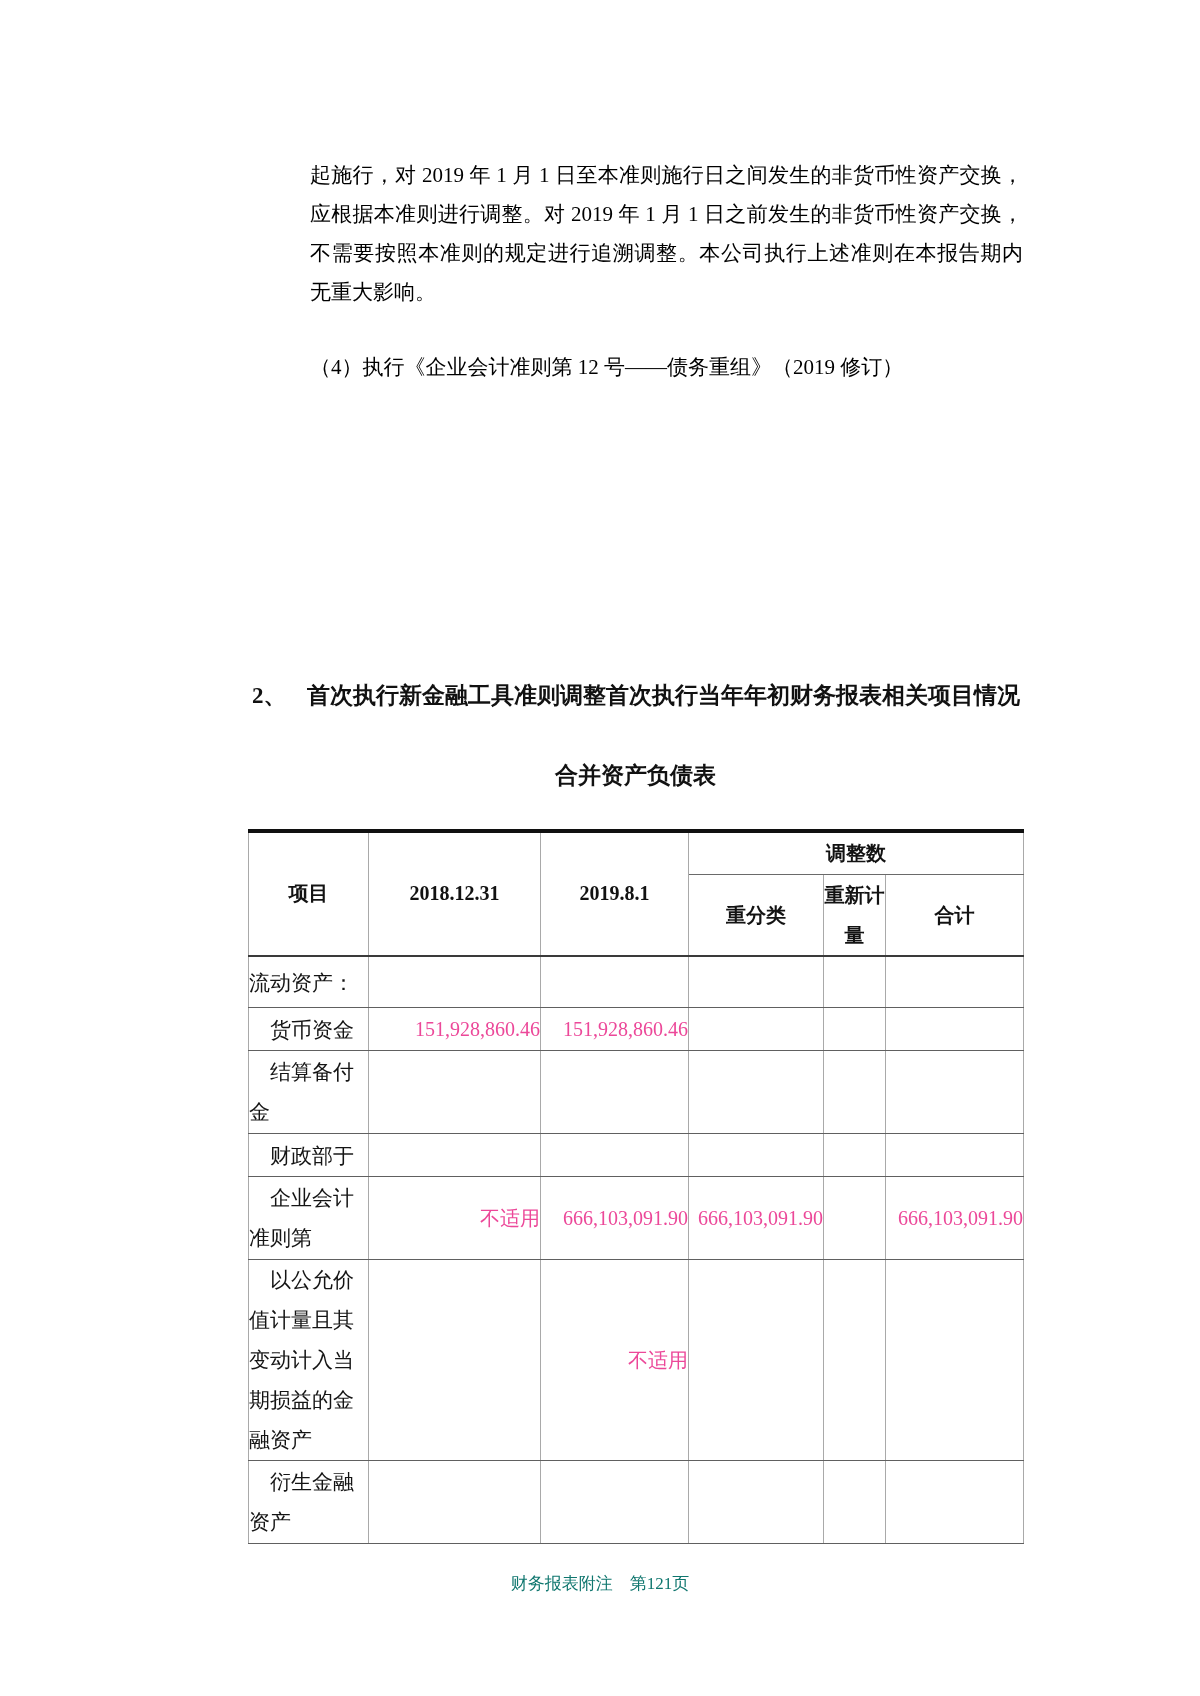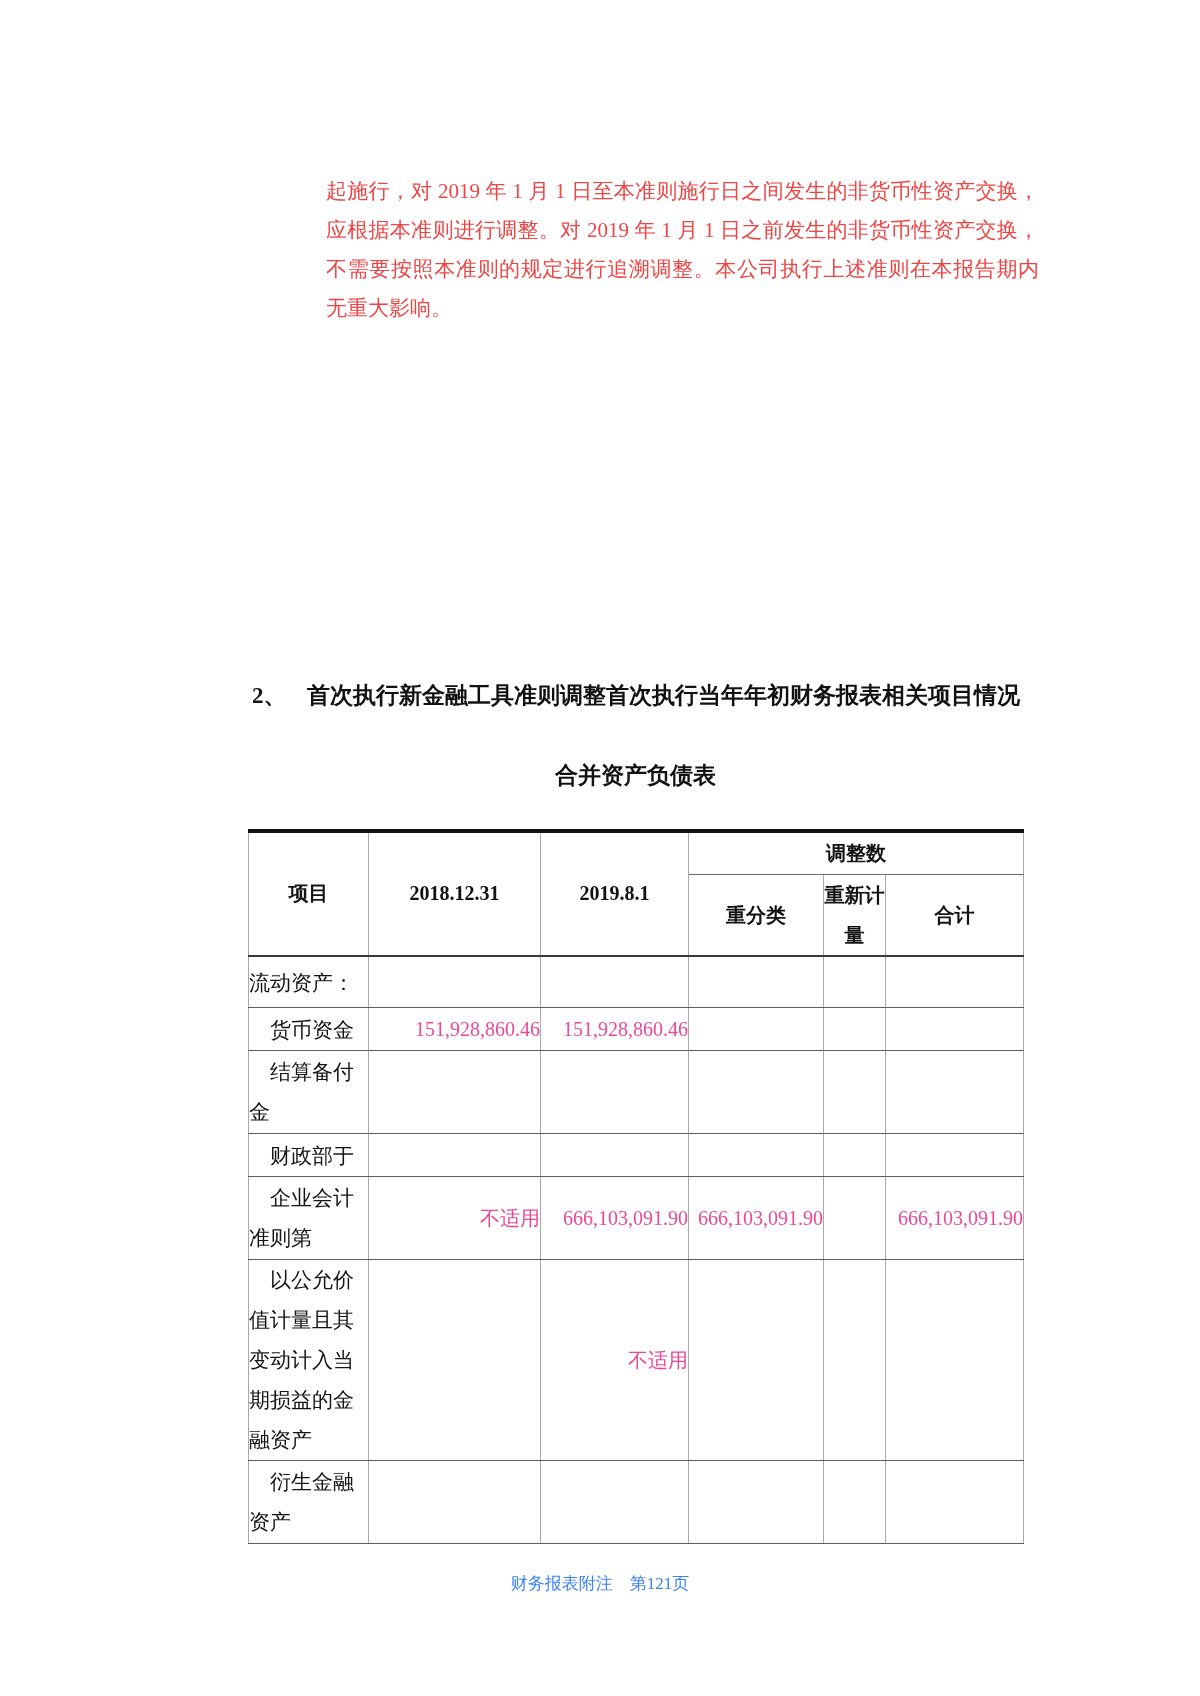--- a/index.html
+++ b/index.html
@@ -12,22 +12,22 @@
     font-family: "Liberation Serif", "DejaVu Serif", serif;
     overflow: hidden;
   }
   .para {
     position: absolute;
     left: 310px;
     width: 713px;
     font-size: 21px;
     line-height: 39px;
     text-align: justify;
-    margin: 16px;
-    color: #ef4444;
+    margin: 0;
+    color: #000000;
   }
   .p-first { top: 156px; }
   .p-item4-head {
     top: 347px;
     line-height: 41px;
     text-align: left;
   }
   .p-item4-body {
     top: 392px;
     line-height: 41px;
@@ -112,30 +112,31 @@
   tr.r-2  { height: 83px; }
   tr.r-5  { height: 200px; }
   .footer {
     position: absolute;
     left: 0;
     top: 1572px;
     width: 1200px;
     text-align: center;
     font-size: 17px;
     line-height: 24px;
-    color: #3b82f6;
+    color: #0f766e;
   }
 </style>
 </head>
 <body>
 
 <div class="page">
 
   <p class="para p-first">起施行，对 2019 年 1 月 1 日至本准则施行日之间发生的非货币性资产交换，应根据本准则进行调整。对 2019 年 1 月 1 日之前发生的非货币性资产交换，不需要按照本准则的规定进行追溯调整。本公司执行上述准则在本报告期内无重大影响。</p>
 
+  <p class="para p-item4-head">（4）执行《企业会计准则第 12 号——债务重组》（2019 修订）</p>
 
   <div class="section-heading">
     <span class="num">2、</span>
     <span class="txt">首次执行新金融工具准则调整首次执行当年年初财务报表相关项目情况</span>
   </div>
 
   <div class="table-title">合并资产负债表</div>
 
   <table class="bs">
     <colgroup>

